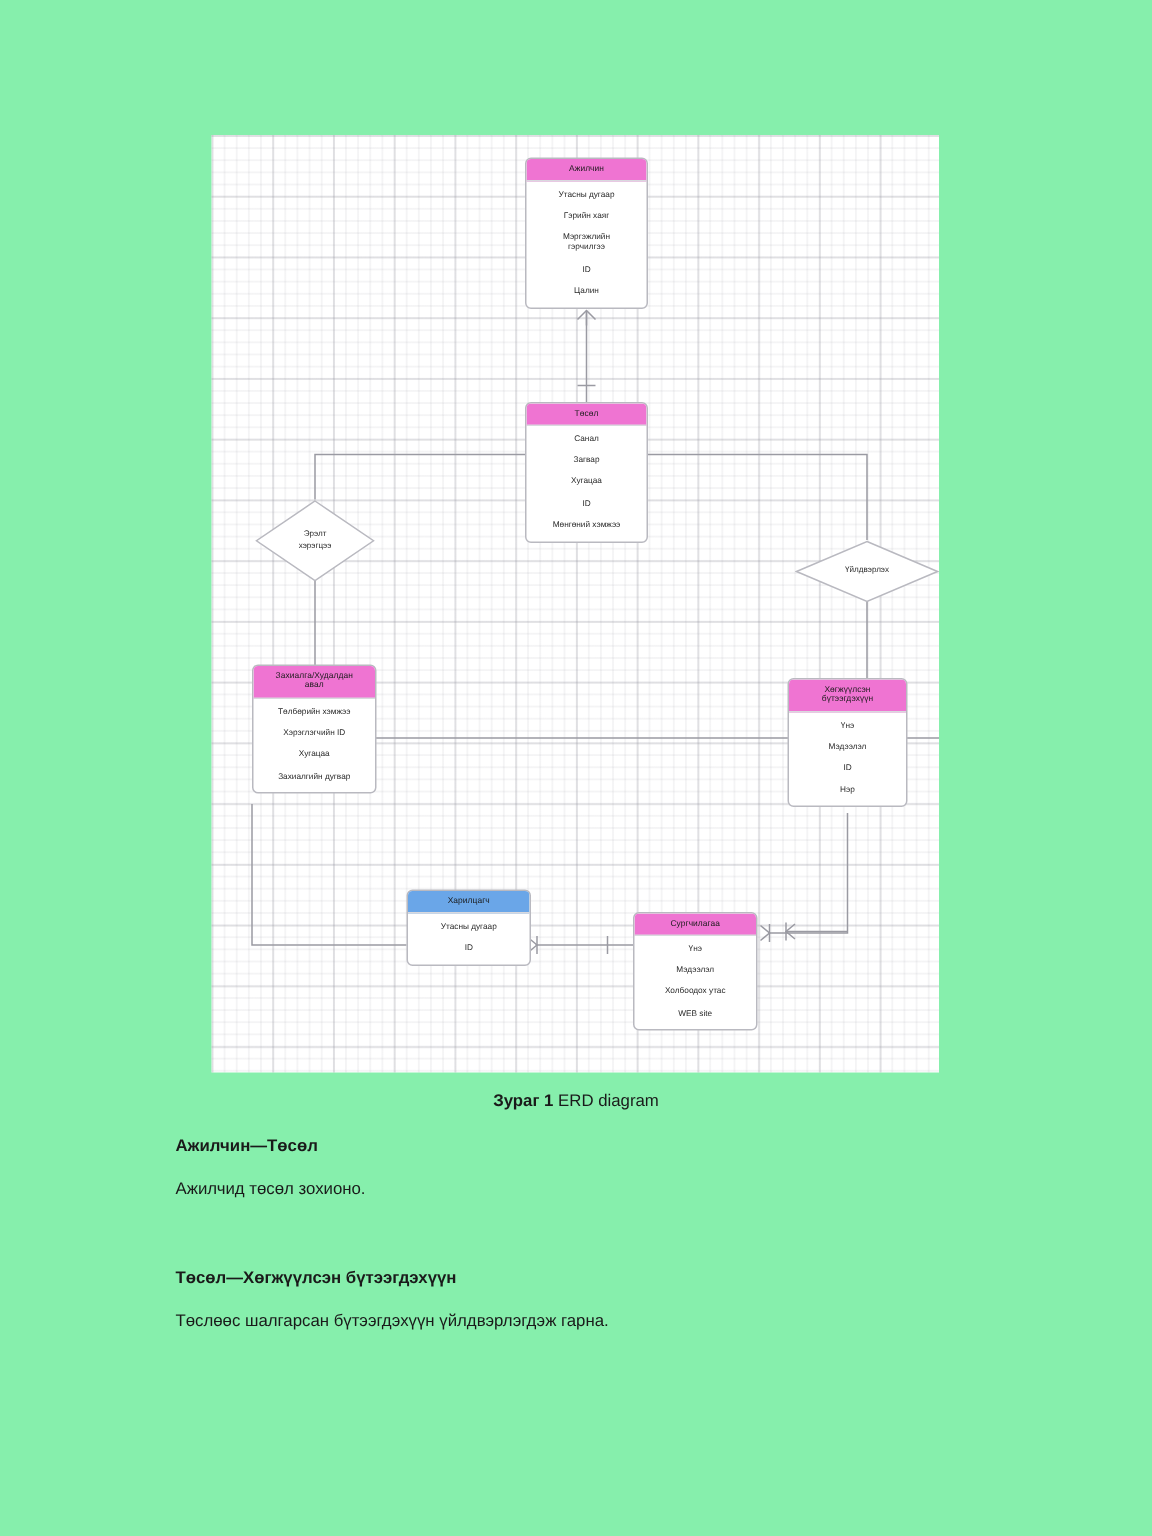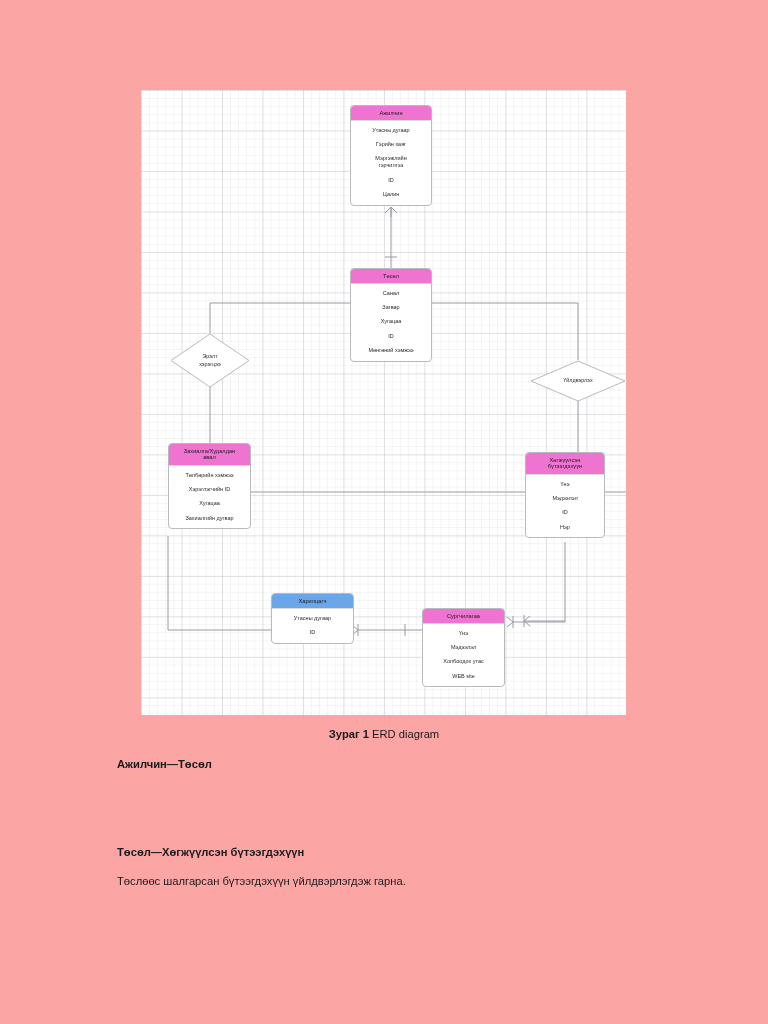--- a/index.html
+++ b/index.html
@@ -7,21 +7,21 @@
     margin: 0; padding: 0;
     width: 768px; height: 1024px;
     background: #ffffff;
     font-family: "Liberation Sans", sans-serif;
     color: #1a1a1a;
   }
   #page {
     position: relative;
     width: 768px; height: 1024px;
     overflow: hidden;
-    background: #fca5a5;
+    background: #86efac;
   }
 
   
   #canvas {
     position: absolute;
     left: 141px; top: 90px;
     width: 485px; height: 625px;
     background-color: #ffffff;
     background-image:
       linear-gradient(to right, rgba(150,150,160,0.10) 1px, transparent 1px),
@@ -240,17 +240,18 @@
       </div>
     </div>
 
   </div>
 
   <div class="caption">
     <b>Зураг 1</b><span> ERD diagram</span>
   </div>
 
   <div class="para h" style="top:757px;">Ажилчин—Төсөл</div>
+  <div class="para" style="top:786px;">Ажилчид төсөл зохионо.</div>
 
   <div class="para h" style="top:845px;">Төсөл—Хөгжүүлсэн бүтээгдэхүүн</div>
   <div class="para" style="top:874px;">Төслөөс шалгарсан бүтээгдэхүүн үйлдвэрлэгдэж гарна.</div>
 
 </div>
 
 </body></html>

